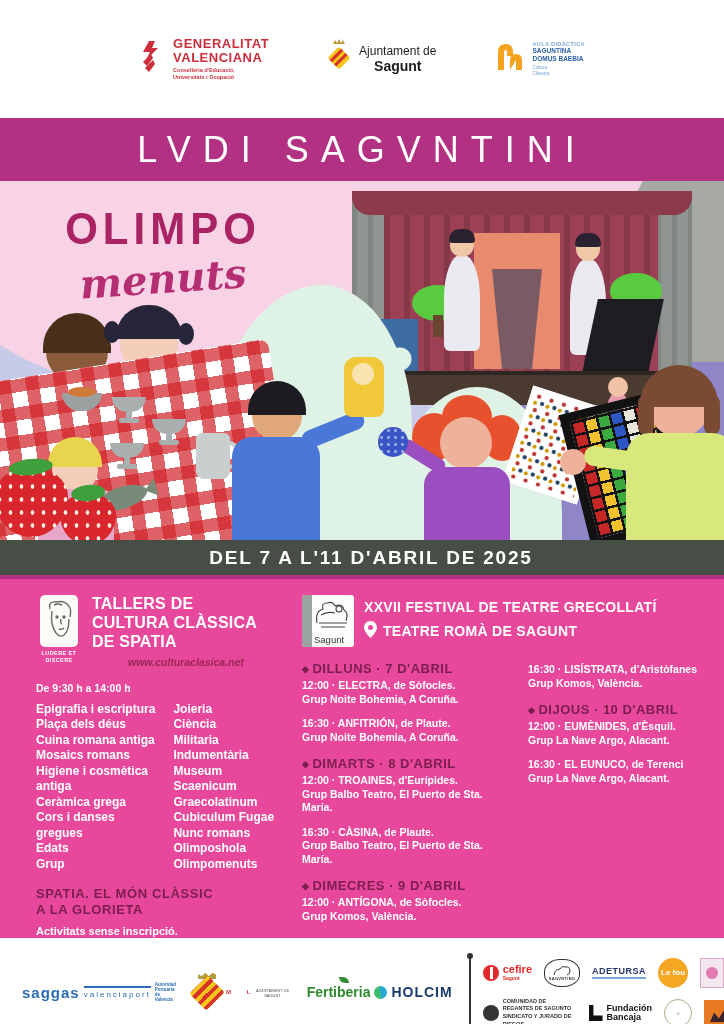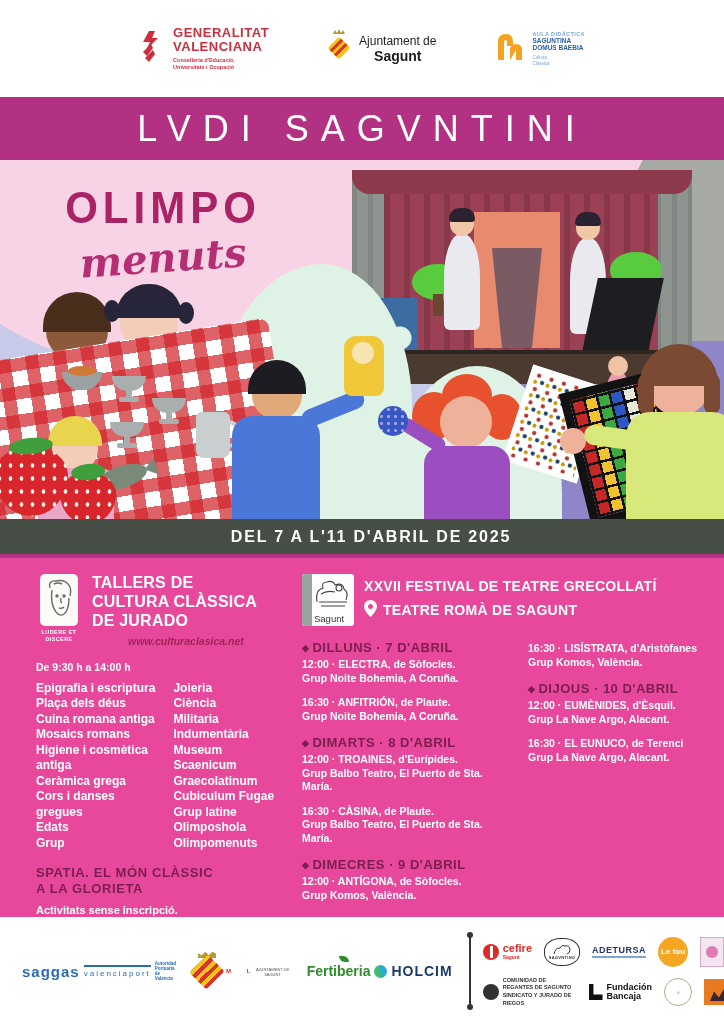--- a/index.html
+++ b/index.html
@@ -1,20 +1,20 @@
 <!DOCTYPE html>
 <html><head>
 <meta charset="utf-8">
 <style>
   html,body{margin:0;padding:0;}
   body{font-family:"Liberation Sans",sans-serif;background:#888;}
   .poster{position:relative;width:724px;height:1024px;margin:0 auto;background:#fff;overflow:hidden;}
 
   
-  .top-header{height:97px;display:flex;align-items:center;justify-content:center;gap:58px;background:#fff;}
+  .top-header{height:118px;display:flex;align-items:center;justify-content:center;gap:58px;background:#fff;}
   .logo{display:flex;align-items:center;gap:8px;}
   .gva-text{line-height:1.05;}
   .gva-title{color:#cc2e3c;font-weight:800;font-size:13px;letter-spacing:.5px;}
   .gva-sub{color:#cc2e3c;font-size:5.5px;font-weight:600;margin-top:3px;line-height:1.25;}
   .aj-line1{font-size:12px;color:#1d1d1d;}
   .aj-line2{font-size:14px;color:#1d1d1d;font-weight:800;text-align:center;}
   .aula-text{line-height:1.15;}
   .aula-l1{color:#7aa7d8;font-size:5.5px;font-weight:700;letter-spacing:.4px;}
   .aula-l2{color:#2b5ea7;font-size:6.5px;font-weight:800;}
   .aula-sub{color:#7aa7d8;font-size:4.5px;margin-top:3px;line-height:1.3;}
@@ -130,21 +130,21 @@
 
   
   .woman-head{left:648px;top:194px;width:62px;height:62px;background:#eeb29a;z-index:5;}
   .woman-head::before{content:"";position:absolute;left:-8px;top:-10px;width:78px;height:42px;border-radius:40px 40px 0 0;background:#7a4a33;}
   .woman-head::after{content:"";position:absolute;left:-10px;top:20px;width:16px;height:40px;border-radius:8px;background:#7a4a33;box-shadow:66px 0 0 #7a4a33;}
   .woman-body{position:absolute;left:626px;top:252px;width:110px;height:108px;background:#d8e87a;border-radius:24px 24px 0 0;z-index:5;}
   .woman-arm{position:absolute;left:584px;top:268px;width:62px;height:20px;background:#d8e87a;border-radius:10px;transform:rotate(8deg);z-index:5;}
 
   
   .date-banner{height:39px;background:#474e45;display:flex;align-items:center;justify-content:center;border-bottom:4px solid #b23182;box-sizing:border-box;}
-  .date-banner span{color:#fff;font-size:16px;font-weight:800;letter-spacing:1.8px;margin-left:18px;}
+  .date-banner span{color:#fff;font-size:19px;font-weight:800;letter-spacing:1.8px;margin-left:18px;}
 
   
   .info{display:flex;background:#e8489c;height:359px;box-sizing:border-box;padding:16px 14px 0 36px;gap:16px;}
   .col-left{width:250px;flex:none;}
   .tallers-head{display:flex;gap:10px;}
   .badge{width:46px;flex:none;text-align:center;}
   .badge-box{width:38px;height:52px;background:#fdfbf7;border-radius:5px;margin:0 auto;display:flex;align-items:center;justify-content:center;}
   .badge-caption{color:#fff;font-size:5.5px;font-weight:800;letter-spacing:.4px;margin-top:3px;line-height:1.3;}
   .tallers-title{color:#fff;font-weight:800;font-size:16px;line-height:1.18;letter-spacing:.2px;}
   .website{display:inline-block;color:#9d2555;font-size:10.5px;font-weight:700;font-style:italic;margin-top:4px;text-decoration:none;margin-left:36px;}
@@ -394,21 +394,21 @@
           </div>
           <div class="badge-caption">
             <div>LUDERE ET</div>
             <div>DISCERE</div>
           </div>
         </div>
         <div>
           <div class="tallers-title">
             <div>TALLERS DE</div>
             <div>CULTURA CLÀSSICA</div>
-            <div>DE JURADO</div>
+            <div>DE SPATIA</div>
           </div>
           <a class="website" href="#">www.culturaclasica.net</a>
         </div>
       </div>
 
       <div class="hours">De 9:30 h a 14:00 h</div>
 
       <div class="workshops">
         <ul class="wcol-a">
           <li>Epigrafia i escriptura</li>
@@ -422,21 +422,21 @@
           <li>Grup</li>
         </ul>
         <ul class="wcol-b">
           <li>Joieria</li>
           <li>Ciència</li>
           <li>Militaria</li>
           <li>Indumentària</li>
           <li>Museum Scaenicum</li>
           <li>Graecolatinum</li>
           <li>Cubiculum Fugae</li>
-          <li>Grup latine</li>
+          <li>Nunc romans</li>
           <li>Olimposhola</li>
           <li>Olimpomenuts</li>
         </ul>
       </div>
 
       <div class="spatia">
         <div>SPATIA. EL MÓN CLÀSSIC</div>
         <div>A LA GLORIETA</div>
       </div>
       <div class="note">Activitats sense inscripció.</div>

